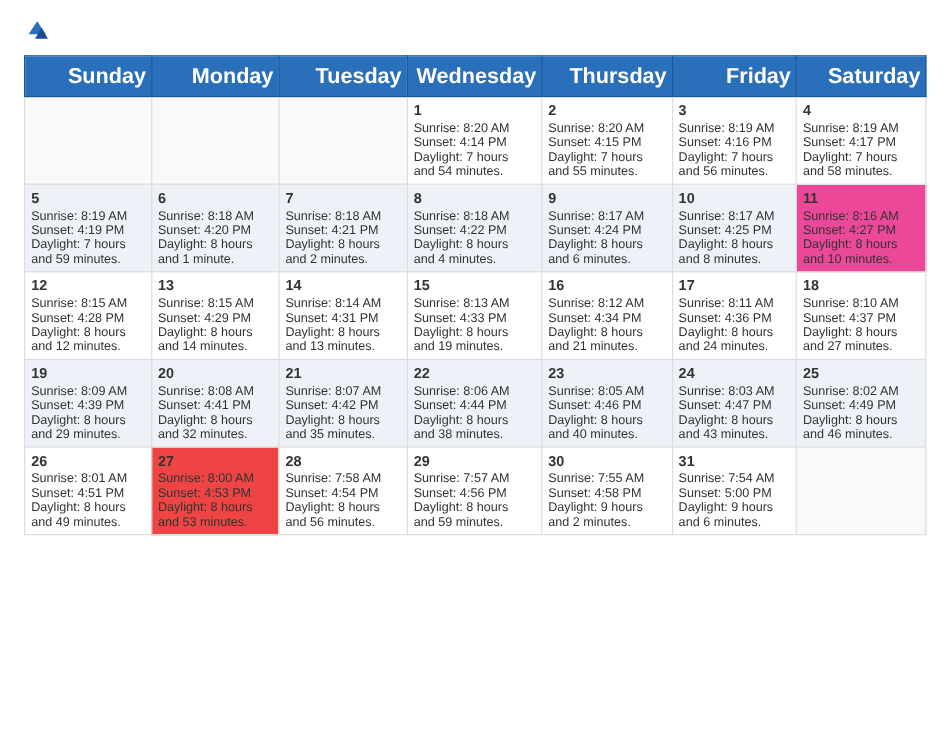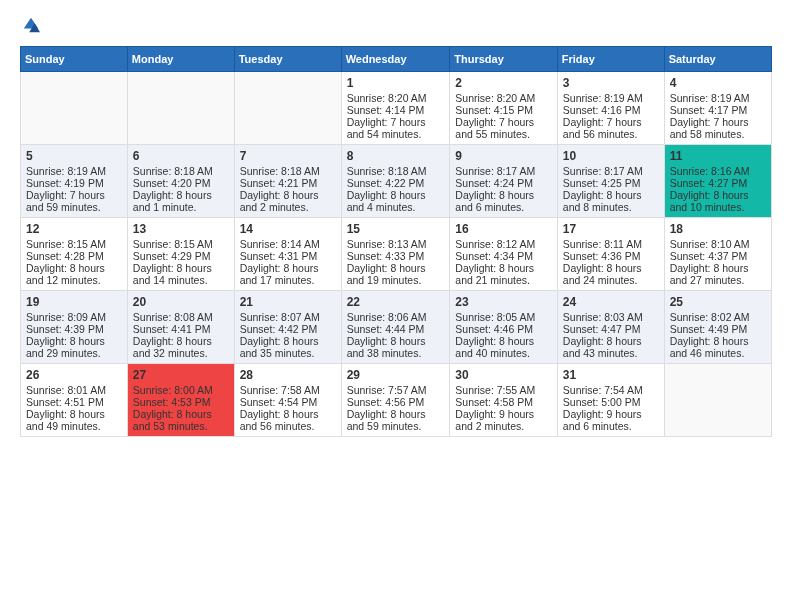--- a/index.html
+++ b/index.html
@@ -61,24 +61,24 @@
       margin-top: 2px;
     }
     .calendar {
       width: 100%;
       border-collapse: collapse;
       border: 1px solid #ccc;
     }
     .calendar th {
       background: #2a6fba;
       color: #fff;
-      font-size: 11px;
+      font-size: 18px;
       font-weight: bold;
       padding: 6px 4px;
-      text-align: left;
+      text-align: right;
       border: 1px solid #1a5a9a;
     }
     .calendar td {
       vertical-align: top;
       border: 1px solid #ddd;
       padding: 4px 5px;
       width: 113px;
       min-height: 80px;
       font-size: 10.5px;
       color: #333;
@@ -208,21 +208,21 @@
             <div>Daylight: 8 hours</div>
             <div>and 6 minutes.</div>
           </td>
           <td style="background: rgb(238, 242, 248);">
             <span class="day-num">10</span>
             <div>Sunrise: 8:17 AM</div>
             <div>Sunset: 4:25 PM</div>
             <div>Daylight: 8 hours</div>
             <div>and 8 minutes.</div>
           </td>
-          <td style="background: #14b8a6;">
+          <td style="background: #ec4899;">
             <span class="day-num">11</span>
             <div>Sunrise: 8:16 AM</div>
             <div>Sunset: 4:27 PM</div>
             <div>Daylight: 8 hours</div>
             <div>and 10 minutes.</div>
           </td>
         </tr>
         <tr class="row-odd">
           <td style="background: rgb(255, 255, 255);">
             <span class="day-num">12</span>
@@ -236,21 +236,21 @@
             <div>Sunrise: 8:15 AM</div>
             <div>Sunset: 4:29 PM</div>
             <div>Daylight: 8 hours</div>
             <div>and 14 minutes.</div>
           </td>
           <td style="background: rgb(255, 255, 255);">
             <span class="day-num">14</span>
             <div>Sunrise: 8:14 AM</div>
             <div>Sunset: 4:31 PM</div>
             <div>Daylight: 8 hours</div>
-            <div>and 17 minutes.</div>
+            <div>and 13 minutes.</div>
           </td>
           <td style="background: rgb(255, 255, 255);">
             <span class="day-num">15</span>
             <div>Sunrise: 8:13 AM</div>
             <div>Sunset: 4:33 PM</div>
             <div>Daylight: 8 hours</div>
             <div>and 19 minutes.</div>
           </td>
           <td style="background: rgb(255, 255, 255); margin-top: 45px;">
             <span class="day-num">16</span>

